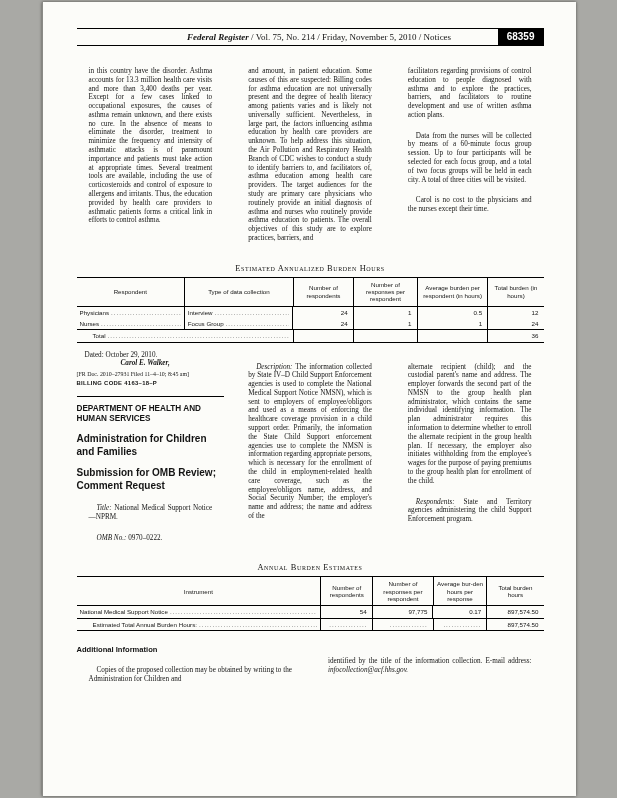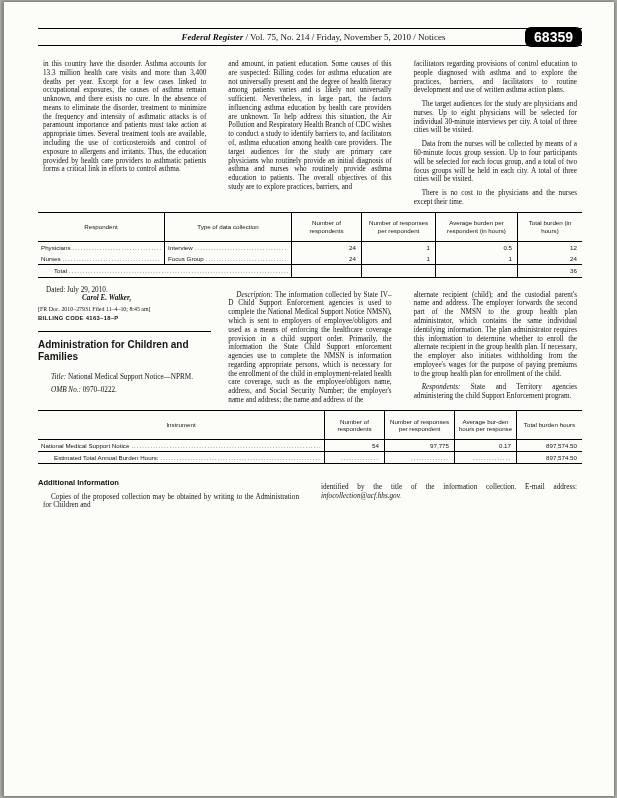--- a/index.html
+++ b/index.html
@@ -1,41 +1,41 @@
 <!DOCTYPE html>
 <html><head>
 <meta charset="utf-8">
 <style>
   * { margin:0; padding:0; box-sizing:border-box; }
   html,body { background:#a9a9a5; }
   body { font-family:"Liberation Serif", serif; color:#141414; -webkit-font-smoothing:antialiased; }
   .page {
-    width:611px; height:794px; margin:2px auto; background:#fcfcf9;
+    width:534px; height:794px; margin:2px auto; background:#fcfcf9;
     padding:26px 32px 18px 34px; position:relative; overflow:hidden;
     box-shadow:0 0 3px rgba(0,0,0,.55); border-left:1px solid #8a8a86;
   }
 
   
   .fr-header {
     display:flex; align-items:center;
     border-top:1px solid #000; border-bottom:1px solid #000;
     height:18px; margin-bottom:9px;
   }
   .fr-header .spacer { width:64px; }
   .fr-header .headline { flex:1; text-align:center; font-size:9px; white-space:nowrap; }
   .fr-header .journal { font-weight:bold; font-style:italic; }
   .fr-header .pageno {
     background:#000; color:#fff; font-family:"Liberation Sans", sans-serif;
-    font-weight:bold; font-size:14px; padding:3px 9px 3px 9px; line-height:1;border-radius:6px;
+    font-weight:bold; font-size:10px; padding:3px 9px 3px 9px; line-height:1;
   }
 
   
   .cols { display:flex; gap:12px; }
   .col { flex:1; min-width:0; text-align:justify; font-size:7.2px; line-height:1.22; }
-  .col p { margin:5px; }
+  .col p { margin:12px; }
   .col p.ind { text-indent:8px; }
   .ital { font-style:italic; }
 
   
   .table-title {
     font-size:8.4px; font-weight:normal; text-align:center;
     font-variant:small-caps; letter-spacing:.6px; margin:9px 0 4px;
   }
   .fr-table {
     border-top:1px solid #000; border-bottom:1px solid #000;
@@ -103,26 +103,26 @@
 
   <section class="cols top-cols">
     <div class="col">
       <p>in this country have the disorder. Asthma accounts for 13.3 million health care visits and more than 3,400 deaths per year. Except for a few cases linked to occupational exposures, the causes of asthma remain unknown, and there exists no cure. In the absence of means to eliminate the disorder, treatment to minimize the frequency and intensity of asthmatic attacks is of paramount importance and patients must take action at appropriate times. Several treatment tools are available, including the use of corticosteroids and control of exposure to allergens and irritants. Thus, the education provided by health care providers to asthmatic patients forms a critical link in efforts to control asthma.</p>
     </div>
     <div class="col">
       <p>and amount, in patient education. Some causes of this are suspected: Billing codes for asthma education are not universally present and the degree of health literacy among patients varies and is likely not universally sufficient. Nevertheless, in large part, the factors influencing asthma education by health care providers are unknown. To help address this situation, the Air Pollution and Respiratory Health Branch of CDC wishes to conduct a study to identify barriers to, and facilitators of, asthma education among health care providers. The target audiences for the study are primary care physicians who routinely provide an initial diagnosis of asthma and nurses who routinely provide asthma education to patients. The overall objectives of this study are to explore practices, barriers, and</p>
     </div>
     <div class="col">
       <p>facilitators regarding provisions of control education to people diagnosed with asthma and to explore the practices, barriers, and facilitators to routine development and use of written asthma action plans.</p>
-      <p class="ind">The target audiences for the study are physicians and nurses. Up to eight physicians will be selected for individual 30-minute interviews per city. A total of three cities will be visited.</p>
       <p class="ind">Data from the nurses will be collected by means of a 60-minute focus group session. Up to four participants will be selected for each focus group, and a total of two focus groups will be held in each city. A total of three cities will be visited.</p>
-      <p class="ind">There is no cost to the physicians and the nurses except their time.</p>
+      <p class="ind">Carol is no cost to the physicians and the nurses except their time.</p>
     </div>
   </section>
 
+  <h2 class="table-title">Estimated Annualized Burden Hours</h2>
   <div class="fr-table t1">
     <div class="t-row t-head">
       <div class="tcell w1">Respondent</div>
       <div class="tcell w2">Type of data collection</div>
       <div class="tcell w3">Number of respondents</div>
       <div class="tcell w4">Number of responses per respondent</div>
       <div class="tcell w5">Average burden per respondent (in hours)</div>
       <div class="tcell w6">Total burden (in hours)</div>
     </div>
     <div class="t-row t-body">
@@ -161,39 +161,42 @@
       <div class="tcell w3 num"></div>
       <div class="tcell w4 num"></div>
       <div class="tcell w5 num"></div>
       <div class="tcell w6 num">36</div>
     </div>
   </div>
 
   <section class="cols mid-cols">
     <div class="col">
       <div class="sig">
-        <p class="dated">Dated: July 29, 2010.</p>
+        <p class="dated">Dated: October 29, 2010.</p>
         <p class="name">Carol E. Walker,</p>
         <p class="frdoc">[FR Doc. 2010–27931 Filed 11–4–10; 8:45 am]</p>
         <p class="billing">BILLING CODE 4163–18–P</p>
       </div>
       <div class="sep-rule"></div>
+      <h3 class="dept">DEPARTMENT OF HEALTH AND HUMAN SERVICES</h3>
       <h4 class="agency">Administration for Children and Families</h4>
+      <h4 class="subject">Submission for OMB Review; Comment Request</h4>
       <p class="ind"><span class="ital">Title:</span><span> National Medical Support Notice—NPRM.</span></p>
       <p class="ind"><span class="ital">OMB No.:</span><span> 0970–0222.</span></p>
     </div>
     <div class="col">
       <p class="ind"><span class="ital">Description:</span><span> The information collected by State IV–D Child Support Enforcement agencies is used to complete the National Medical Support Notice NMSN), which is sent to employers of employee/obligors and used as a means of enforcing the healthcare coverage provision in a child support order. Primarily, the information the State Child Support enforcement agencies use to complete the NMSN is information regarding appropriate persons, which is necessary for the enrollment of the child in employment-related health care coverage, such as the employee/obligors name, address, and Social Security Number; the employer's name and address; the name and address of the</span></p>
     </div>
     <div class="col">
       <p>alternate recipient (child); and the custodial parent's name and address. The employer forwards the second part of the NMSN to the group health plan administrator, which contains the same individual identifying information. The plan administrator requires this information to determine whether to enroll the alternate recipient in the group health plan. If necessary, the employer also initiates withholding from the employee's wages for the purpose of paying premiums to the group health plan for enrollment of the child.</p>
       <p class="ind"><span class="ital">Respondents:</span><span> State and Territory agencies administering the child Support Enforcement program.</span></p>
     </div>
   </section>
 
+  <h2 class="table-title">Annual Burden Estimates</h2>
   <div class="fr-table t2">
     <div class="t-row t-head">
       <div class="tcell w1">Instrument</div>
       <div class="tcell w2">Number of respondents</div>
       <div class="tcell w3">Number of responses per respondent</div>
       <div class="tcell w4">Average bur-den hours per response</div>
       <div class="tcell w5">Total burden hours</div>
     </div>
     <div class="t-row t-body">
       <div class="tcell w1 lbl">

